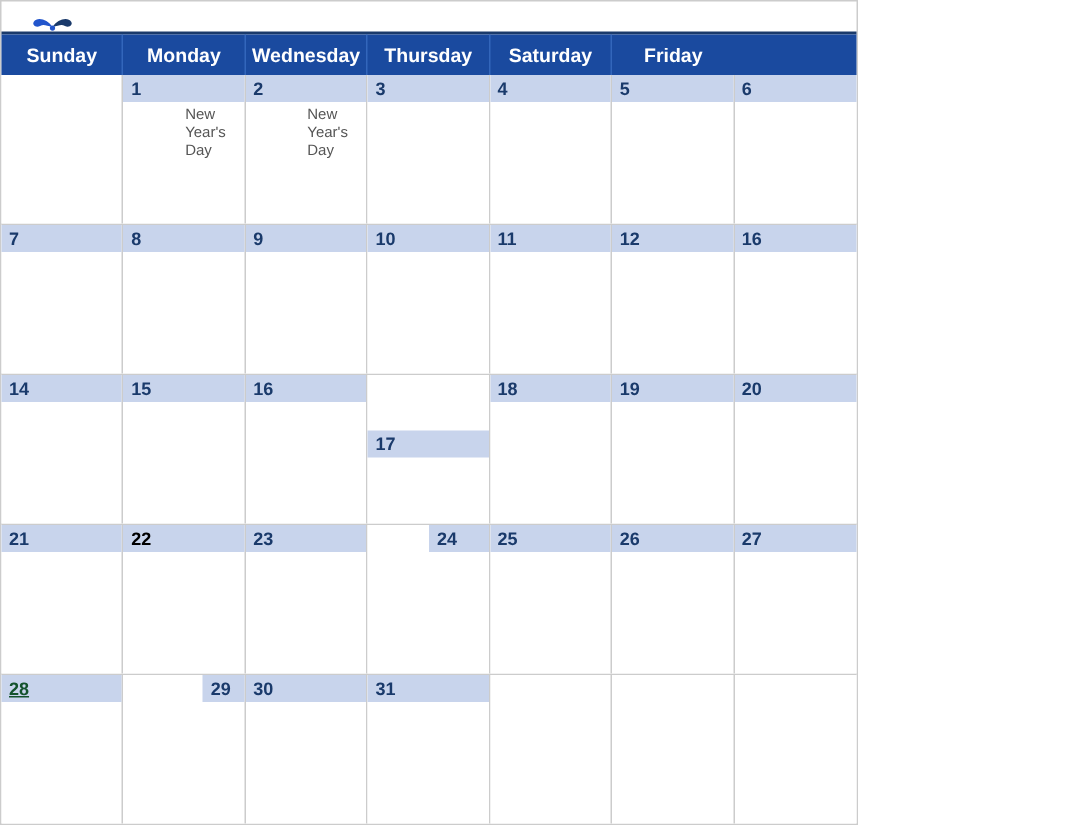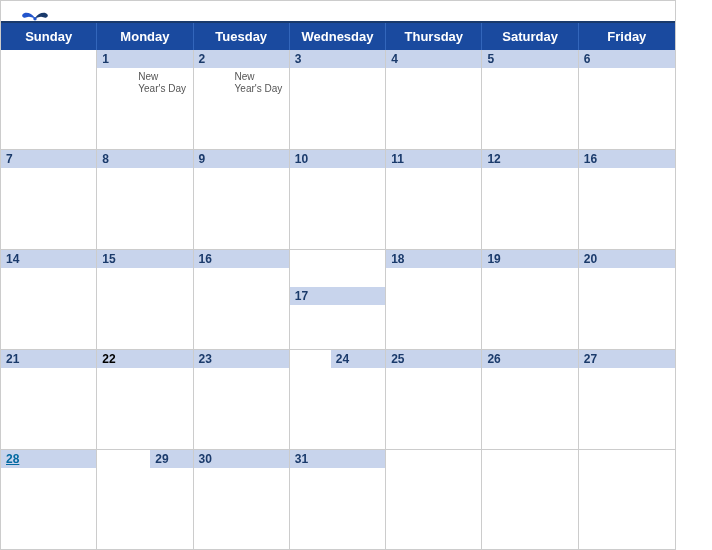--- a/index.html
+++ b/index.html
@@ -4,21 +4,21 @@
   <style>
     * { margin: 0; padding: 0; box-sizing: border-box; }
     body {
       width: 712px;
       height: 550px;
       font-family: Arial, sans-serif;
       background: #fff;
       overflow: hidden;
     }
     .calendar-container {
-      width: 676px;
+      width: 572px;
       height: 550px;
       background: #fff;
       border: 1px solid #ccc;
       display: flex;
       flex-direction: column;
     }
     .header {
       display: flex;
       align-items: center;
       justify-content: center;
@@ -139,21 +139,20 @@
       </div>
     </div>
     <h1 class="title"></h1>
     <div class="country"></div>
   </div>
 
   <div class="calendar-grid">
     <div class="day-headers">
     <div class="day-header">Sunday</div>
         <div class="day-header">Monday</div>
-        <div class="day-header">Tuesday</div>
         <div class="day-header">Wednesday</div>
         <div class="day-header">Thursday</div>
         <div class="day-header">Saturday</div>
         <div class="day-header">Friday</div>
       </div>
 
     <div class="weeks">
     <div class="week-row">
           <div class="day-cell empty"></div>
           <div class="day-cell">
@@ -241,21 +240,21 @@
           </div>
           <div class="day-cell">
             <div class="day-number" style="color: rgb(26, 58, 107);">26</div>
           </div>
           <div class="day-cell">
             <div class="day-number" style="color: rgb(26, 58, 107);">27</div>
           </div>
         </div>
         <div class="week-row">
           <div class="day-cell">
-            <div class="day-number" style="color: #0369a1; text-decoration: underline;">28</div>
+            <div class="day-number" style="color: #14532d; text-decoration: underline;">28</div>
           </div>
           <div class="day-cell">
             <div class="day-number" style="color: rgb(26, 58, 107); margin-left: 48px;">29</div>
           </div>
           <div class="day-cell">
             <div class="day-number" style="color: rgb(26, 58, 107);">30</div>
           </div>
           <div class="day-cell">
             <div class="day-number" style="color: rgb(26, 58, 107);">31</div>
           </div>

